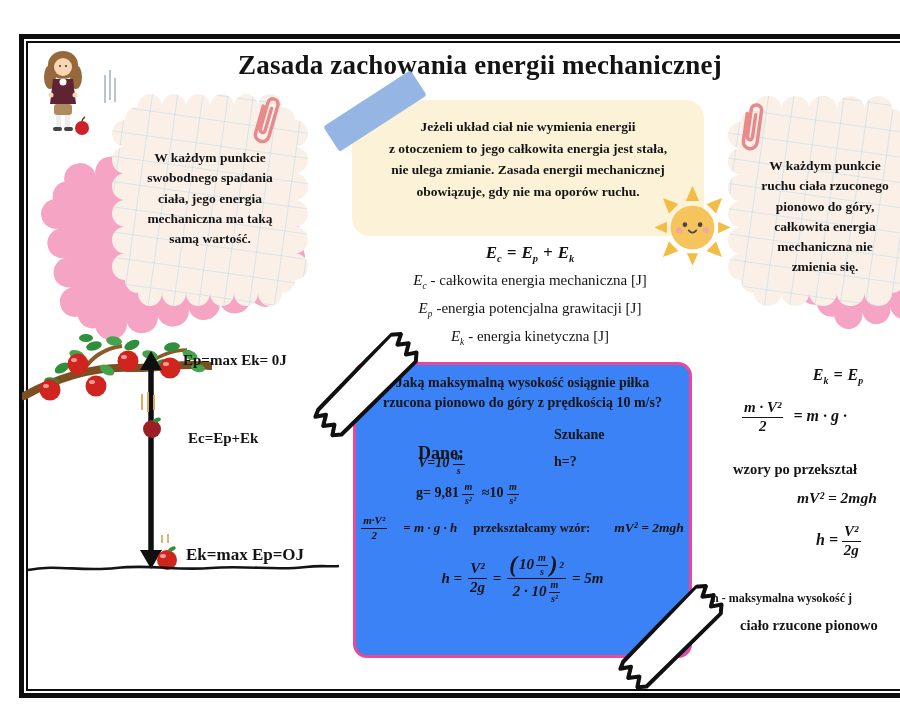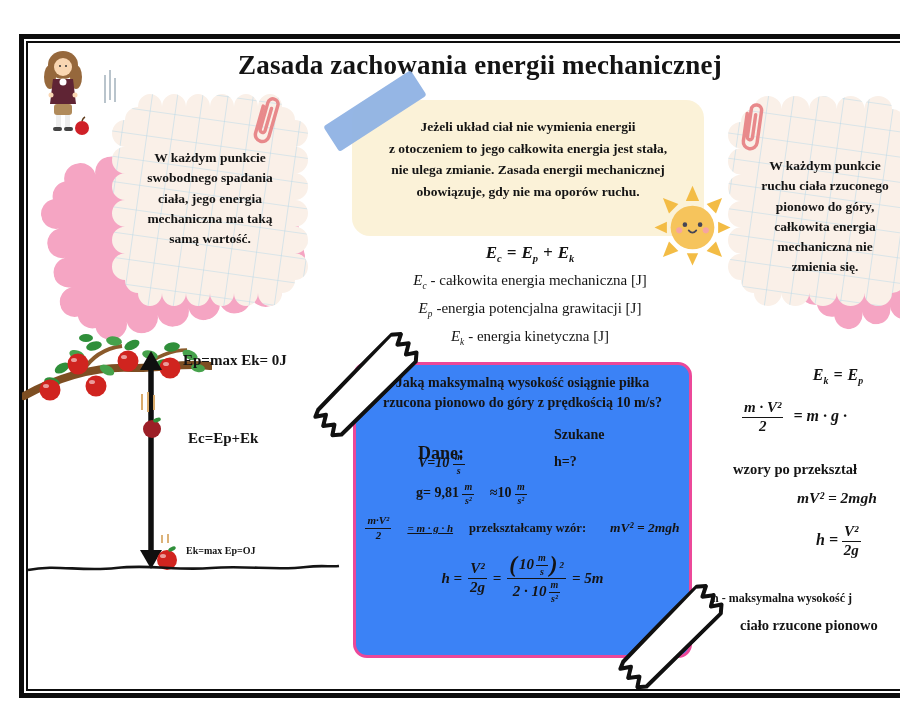--- a/index.html
+++ b/index.html
@@ -210,49 +210,49 @@
     <ellipse cx="22" cy="15" rx="4" ry="2" fill="#2f8f3a" transform="rotate(-25 22 15)"></ellipse>
     <ellipse cx="13" cy="22" rx="3" ry="2" fill="#ffffff" opacity="0.55"></ellipse>
   </svg>
 
   <svg class="abs" style="left:26px;top:558px;" width="315" height="18" viewBox="0 0 315 18">
     <path d="M2 12 C 30 6 55 14 90 10 C 125 6 150 13 185 10 C 220 7 250 13 280 9 C 295 7 305 9 313 8" stroke="#141414" stroke-width="2.6" fill="none"></path>
   </svg>
 
   <div class="abs b nowrap" style="left:183px;top:352px;font-size:15px;">Ep=max  Ek= 0J</div>
   <div class="abs b nowrap" style="left:188px;top:430px;font-size:15px;">Ec=Ep+Ek</div>
-  <div class="abs b nowrap" style="left:186px;top:545px;font-size:10px;">Ek=max   Ep=OJ</div>
+  <div class="abs b nowrap" style="left:186px;top:545px;font-size:17px;">Ek=max   Ep=OJ</div>
 
 
   <div class="abs problem-box" style="left:353px;top:362px;width:333px;height:290px;">
     <div class="abs b ctr" style="left:0;right:0;top:10px;font-size:14px;">Jaką maksymalną wysokość  osiągnie piłka</div>
     <div class="abs b ctr" style="left:0;right:0;top:30px;font-size:14px;">rzucona pionowo do góry z prędkością 10 m/s?</div>
 
     <div class="abs b" style="left:62px;top:78px;font-size:18px;">Dane:</div>
     <div class="abs b" style="left:198px;top:62px;font-size:14px;">Szukane</div>
 
     <div class="abs b i nowrap" style="left:62px;top:87px;font-size:14px;">
       <span>V=10</span>
       <span class="fr u"><span class="n">m</span><span class="d">s</span></span>
     </div>
     <div class="abs b" style="left:198px;top:89px;font-size:14px;">h=?</div>
 
     <div class="abs b nowrap" style="left:60px;top:117px;font-size:14px;">
       <span>g= 9,81</span>
       <span class="fr u"><span class="n">m</span><span class="d">s²</span></span>
-      <span style="margin-left:12px;">≈10</span>
+      <span style="margin-left:4px;">≈10</span>
       <span class="fr u"><span class="n">m</span><span class="d">s²</span></span>
     </div>
 
     <div class="abs flexrow nowrap" style="left:4px;right:4px;top:150px;gap:16px;">
       <span class="fr b i" style="font-size:11px;">
           <span class="n">m·V²</span>
           <span class="d">2</span>
         </span>
-      <span class="b i" style="font-size:11px;text-decoration:underline;">= m · g · h</span>
+      <span class="b i" style="font-size:13px;">= m · g · h</span>
       <span class="b" style="font-size:12.5px;">przekształcamy wzór:</span>
       <span class="b i" style="font-size:13.5px;margin-left:8px;">mV² = 2mgh</span>
     </div>
 
     <div class="abs flexrow" style="left:0;right:0;top:188px;gap:6px;font-size:15px;">
       <span class="b i">h =</span>
       <span class="fr b i">
           <span class="n">V²</span>
           <span class="d">2g</span>
         </span>

